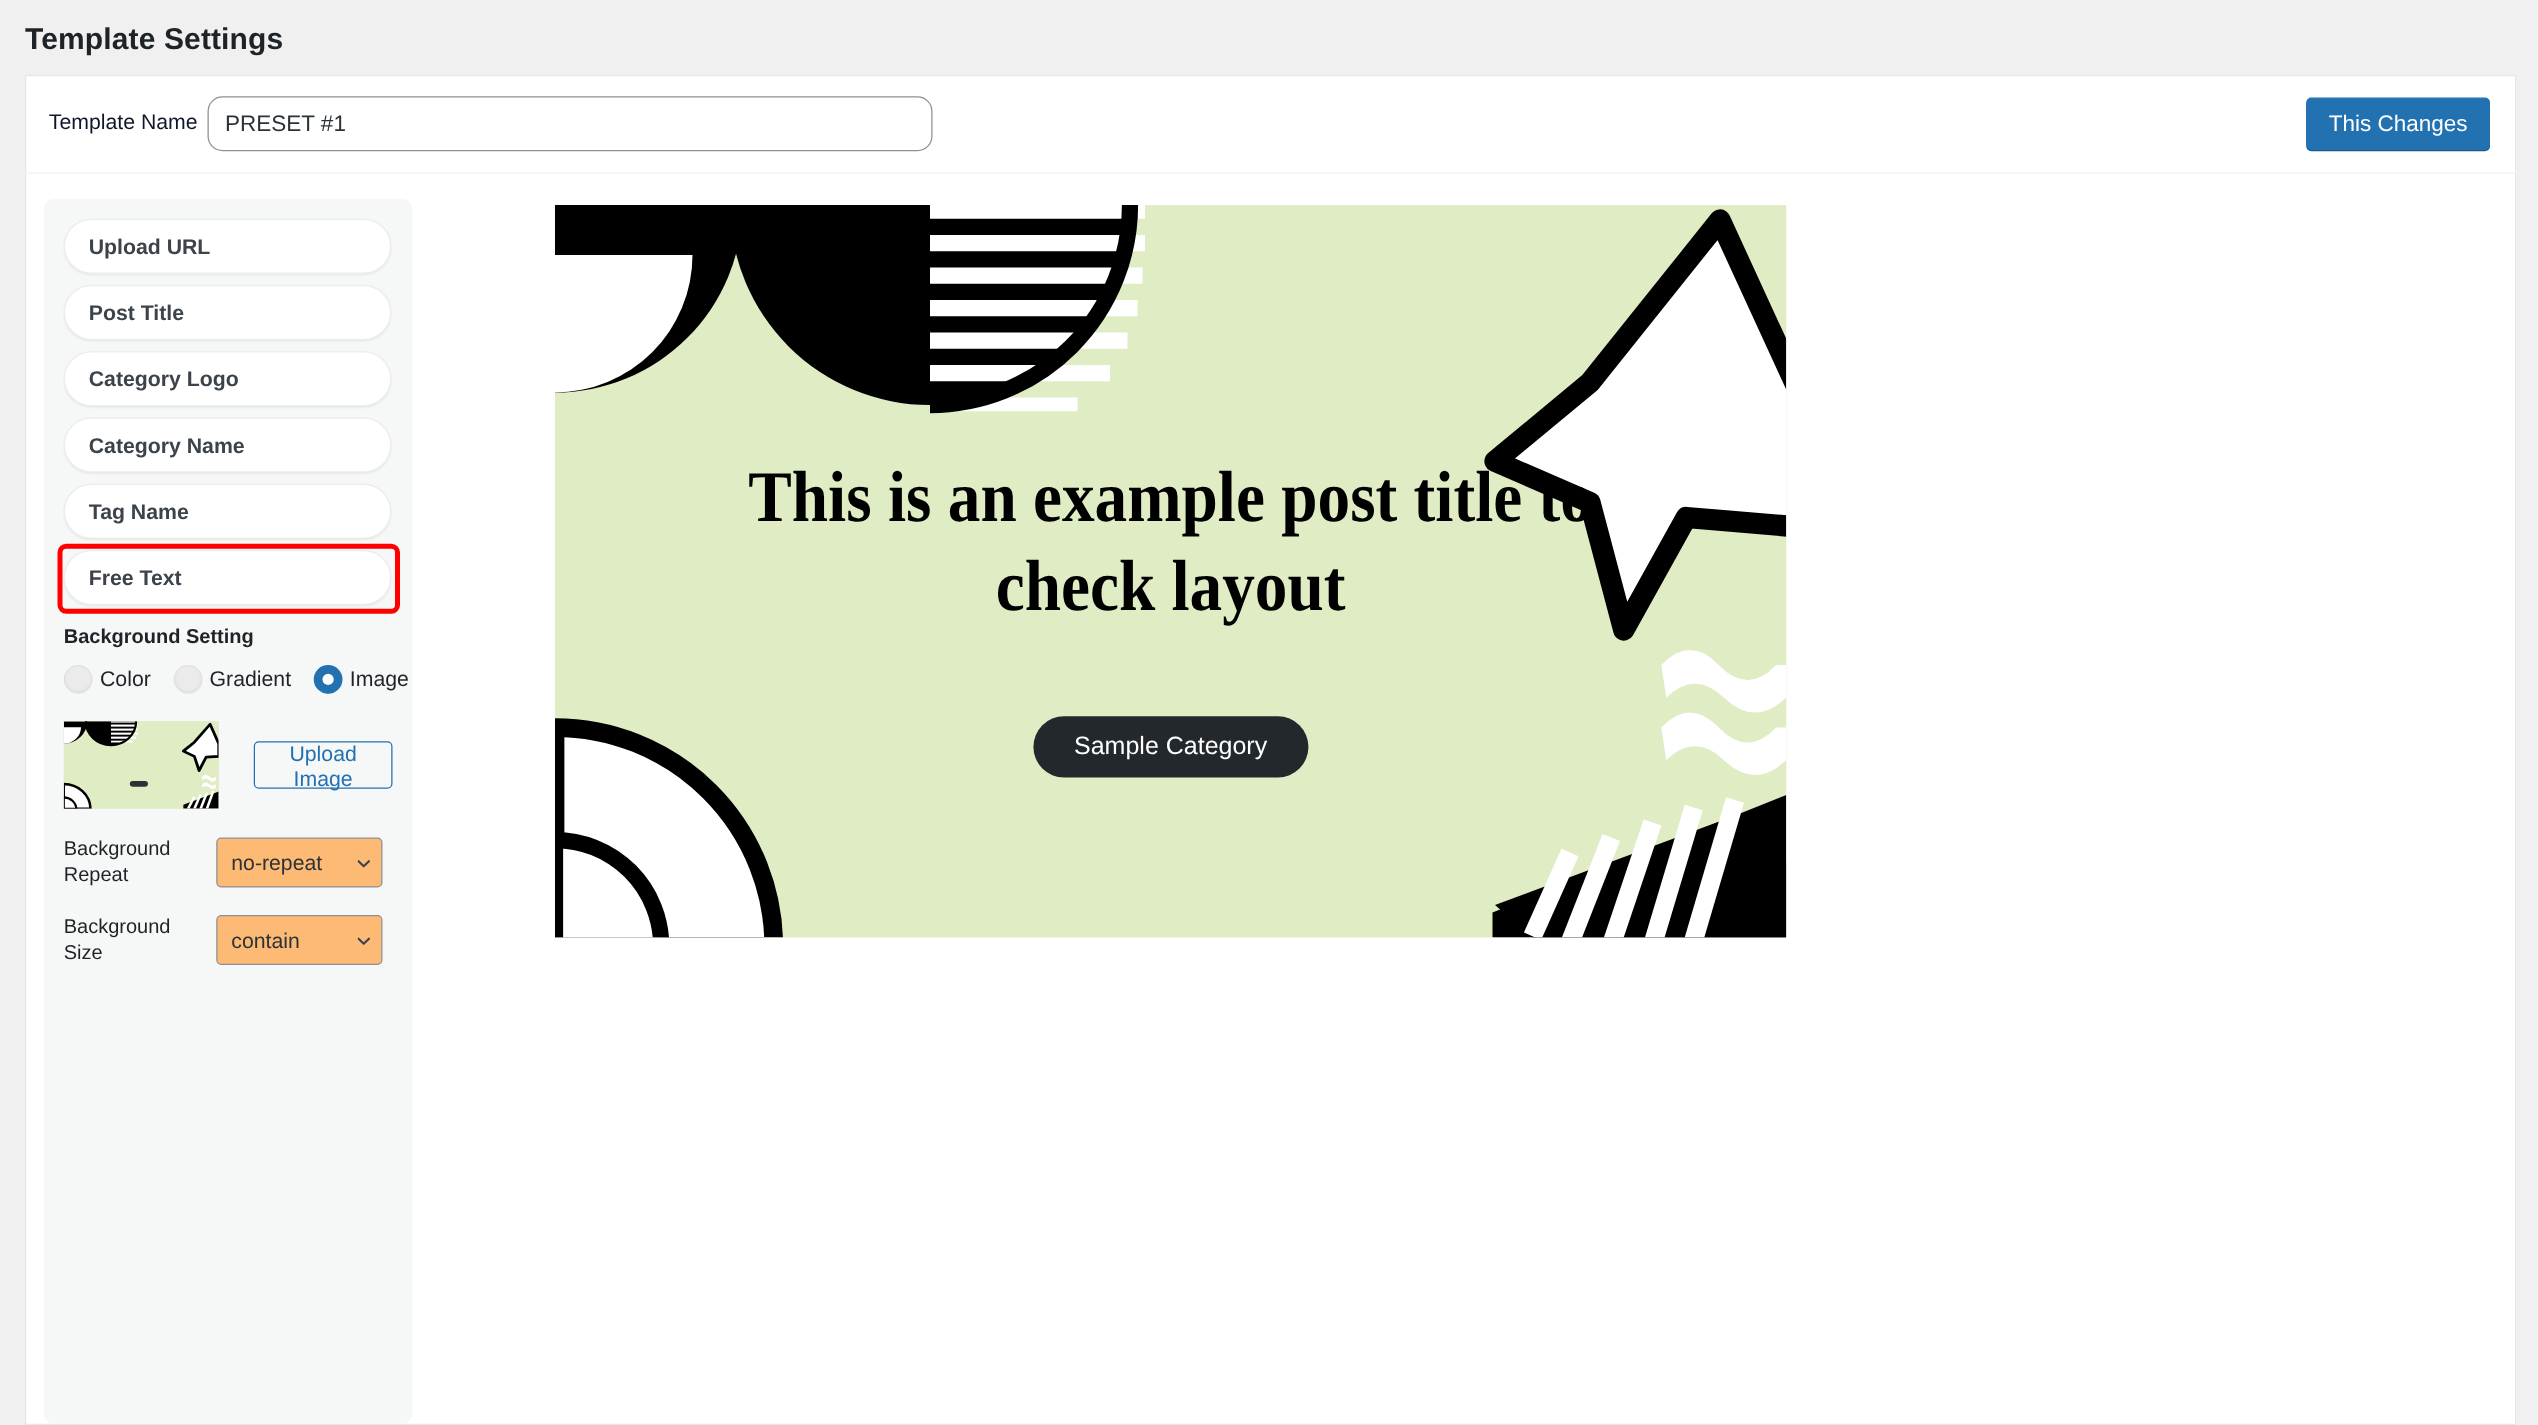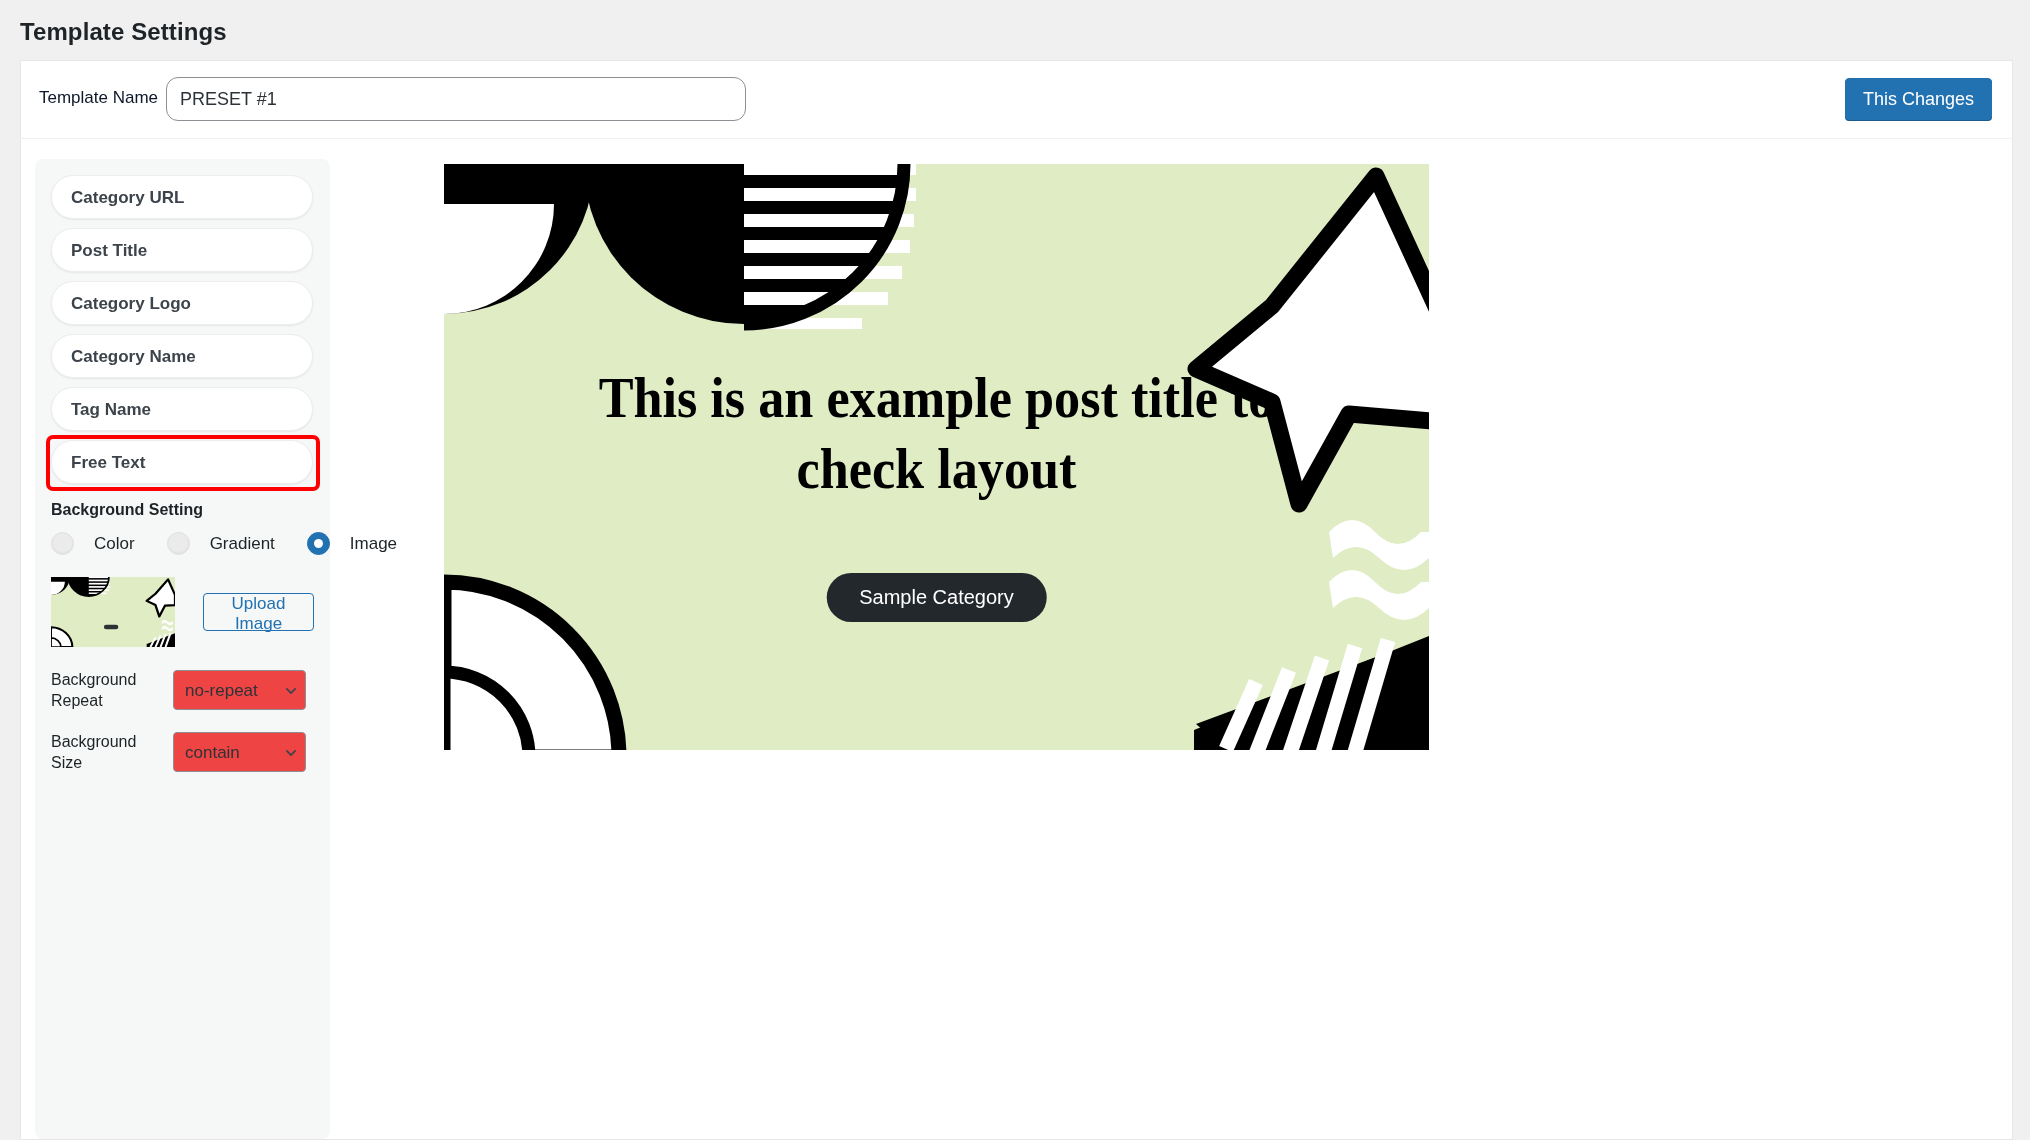--- a/index.html
+++ b/index.html
@@ -113,21 +113,21 @@
   .pill-wrap.highlight .pill { margin-bottom: 0; }
 
   .section-label {
     margin-top: 15px;
     margin-bottom: 13px;
     font-size: 16px;
     font-weight: 700;
     color: #1d2327;
   }
 
-  .radio-row { display: flex; align-items: center; gap: 20px; margin-bottom: 22px; }
+  .radio-row { display: flex; align-items: center; gap: 6px; margin-bottom: 22px; }
   .radio {
     width: 23px; height: 23px; border-radius: 50%;
     background: #ebebeb;
     border: 1px solid #e0e0e0;
     display: inline-block;
     cursor: pointer;
     box-shadow: inset 0 -1px 2px rgba(0,0,0,.06);
     flex: none;
   }
   .radio.on {
@@ -171,21 +171,21 @@
   .sel-label {
     width: 122px;
     font-size: 16px;
     color: #1d2327;
     line-height: 21px;
   }
   .sel {
     width: 133px; height: 40px;
     border: 1px solid #8c8f94;
     border-radius: 4px;
-    background: #ef4444;
+    background: #fdba74;
     font-family: "Liberation Sans", sans-serif;
     font-size: 17px;
     color: #2c3338;
     padding: 0 28px 0 11px;
     appearance: none;
     -webkit-appearance: none;
     cursor: pointer;
   }
   .sel-wrap { position: relative; }
   .sel-chev {
@@ -241,21 +241,21 @@
   <input class="tn-input" type="text" value="PRESET #1" style="">
   <button class="save-btn">This Changes</button>
 </div>
 
 <div class="board">
 
   <div class="panel">
 
     <div>
       <div class="pill-wrap">
-        <button class="pill">Category URL</button>
+        <button class="pill">Upload URL</button>
       </div>
       <div class="pill-wrap">
         <button class="pill">Post Title</button>
       </div>
       <div class="pill-wrap">
         <button class="pill">Category Logo</button>
       </div>
       <div class="pill-wrap">
         <button class="pill">Category Name</button>
       </div>

